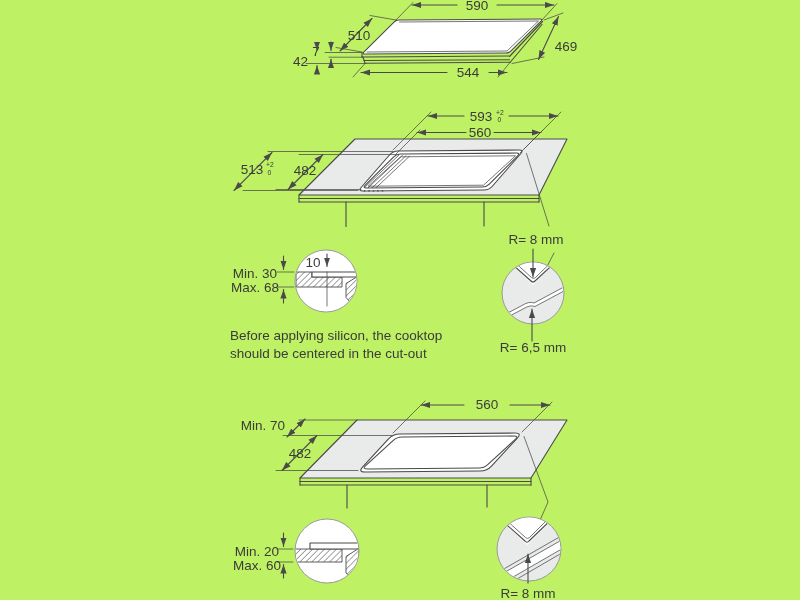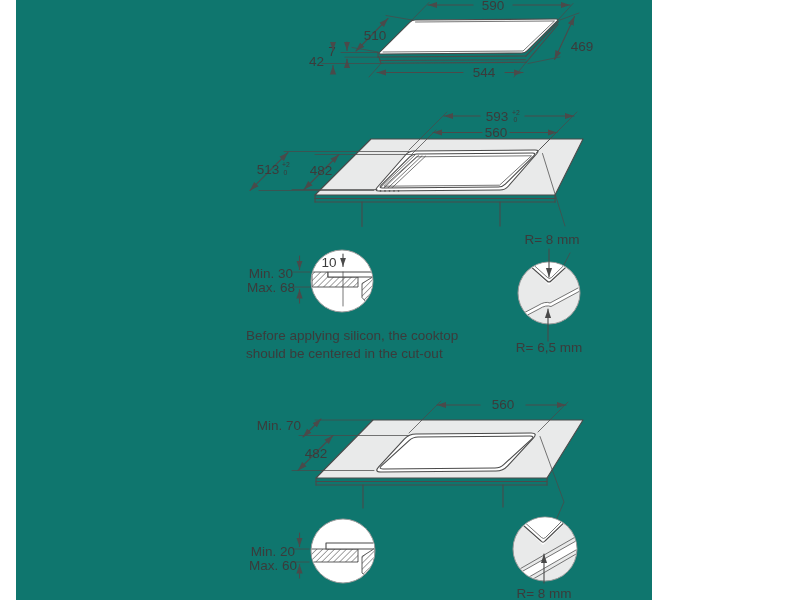--- a/index.html
+++ b/index.html
@@ -1,16 +1,16 @@
 <!DOCTYPE html>
 <html><head>
 <meta charset="utf-8">
 <style>
   html,body{margin:0;padding:0;background:#ffffff;}
-  #stage{position:relative;width:636px;height:600px;background:#0f766e;overflow:hidden;margin-left:16px;}
+  #stage{position:relative;width:800px;height:600px;background:#bef264;overflow:hidden;}
   svg{display:block;}
   text{font-family:"Liberation Sans","DejaVu Sans",sans-serif;font-size:13.5px;fill:#3b3b3b;}
   .tol{font-size:6.8px;}
   .ln{stroke:#4a4a4a;stroke-width:1.1;fill:none;stroke-linecap:round;stroke-linejoin:round;}
   .thin{stroke:#4a4a4a;stroke-width:0.75;fill:none;stroke-linecap:round;stroke-linejoin:round;}
   .cnt{fill:#e9eaea;stroke:#4a4a4a;stroke-width:1.1;stroke-linejoin:round;}
   .wht{fill:#ffffff;stroke:#4a4a4a;stroke-width:1.1;stroke-linejoin:round;}
   .circ{fill:#ffffff;stroke:#9a9a9a;stroke-width:1;}
   .circg{fill:#e9eaea;stroke:#9a9a9a;stroke-width:1;}
   .hat{fill:url(#hatchp);stroke:#4a4a4a;stroke-width:0.9;stroke-linejoin:round;}

